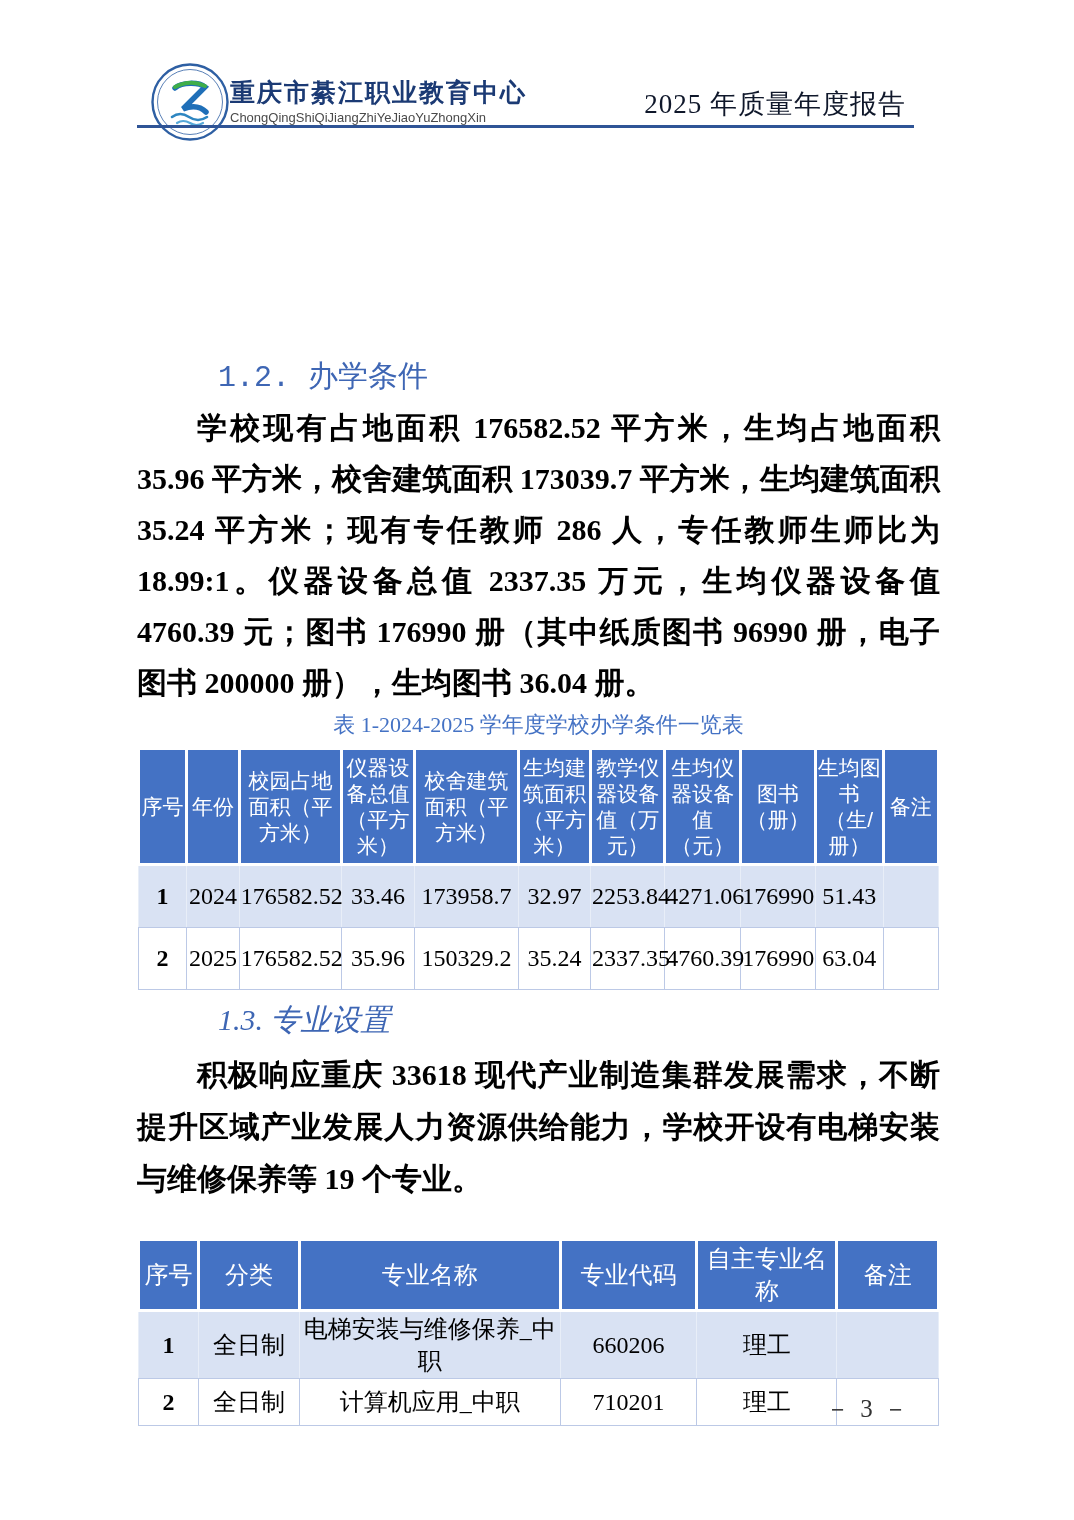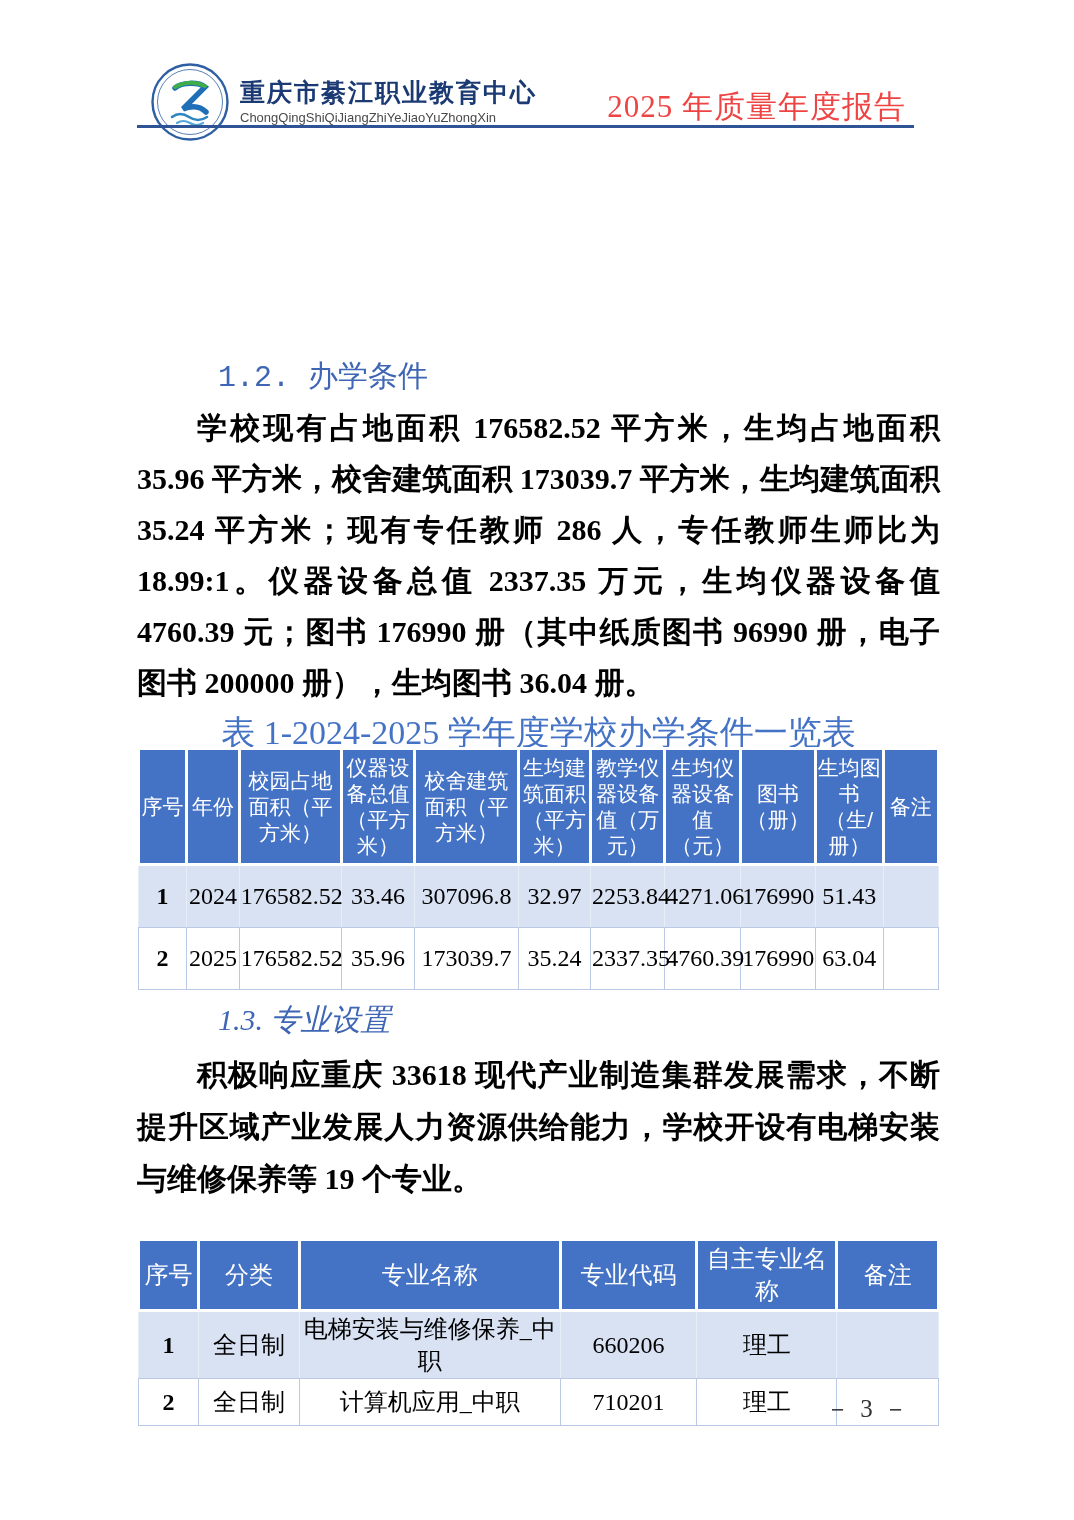--- a/index.html
+++ b/index.html
@@ -2,31 +2,31 @@
 <html lang="zh"><head>
 <meta charset="utf-8">
 <style>
   html,body { margin:0; padding:0; background:#ffffff; }
   .page {
     position:relative; width:1074px; height:1520px; margin:0 auto;
     background:#ffffff; overflow:hidden;
     font-family:"Liberation Serif","DejaVu Serif",serif; color:#000;
   }
   
-  .header-logo { position:absolute; left:150px; top:62px; display:flex; align-items:center; gap:10px; }
+  .header-logo { position:absolute; left:150px; top:62px; display:flex; align-items:center; }
   .logo-svg { width:80px; height:80px; flex:0 0 auto; }
   .org-cn { font-size:25px; font-weight:bold; color:#1b3a74; letter-spacing:2px; line-height:28px; }
   .org-py { font-size:13px; color:#4a4a4a; margin-top:3px; font-family:"Liberation Sans",sans-serif; }
-  .header-title { position:absolute; top:86px; right:168px; font-size:31px; color:#ef4444; letter-spacing:1px; }
+  .header-title { position:absolute; top:86px; right:168px; font-size:27px; color:#0f172a; letter-spacing:1px; }
   .header-rule { position:absolute; left:137px; top:125px; width:777px; height:3px; background:#2F5496; }
   
   .p { position:absolute; left:137px; width:803px; font-size:30px; line-height:52px; text-align:justify; }
   .indent { text-indent:60px;font-weight:bold; }
   .sec-heading { position:absolute; left:218px; font-size:30px; color:#3E66B4; }
-  .tbl-caption { position:absolute; left:137px; width:803px; text-align:center; font-size:34px; color:#4472C4; }
+  .tbl-caption { position:absolute; left:137px; width:803px; text-align:center; font-size:22px; color:#4472C4; }
   
   .tbl-wrap { position:absolute; left:137px; width:803px; }
   table.tbl { border-collapse:collapse; width:803px; table-layout:fixed; }
   table.tbl th {
     background:#4472C4; color:#ffffff; font-weight:normal; text-align:center;
     vertical-align:middle; border:3px solid #ffffff;
     font-family:"Liberation Sans","DejaVu Sans",sans-serif; word-break:break-all;
   }
   table.tbl td {
     border:1px solid #bcc9e6; text-align:center; vertical-align:middle;
@@ -97,34 +97,34 @@
           <th>生均图书（生/册）</th>
           <th>备注</th>
         </tr>
       </thead>
       <tbody>
         <tr class="banded">
           <td class="idx">1</td>
           <td>2024</td>
           <td>176582.52</td>
           <td>33.46</td>
-          <td>307096.8</td>
+          <td>173958.7</td>
           <td>32.97</td>
           <td>2253.84</td>
           <td>4271.06</td>
           <td>176990</td>
           <td>51.43</td>
           <td></td>
         </tr>
         <tr>
           <td class="idx">2</td>
           <td>2025</td>
           <td>176582.52</td>
           <td>35.96</td>
-          <td>173039.7</td>
+          <td>150329.2</td>
           <td>35.24</td>
           <td>2337.35</td>
           <td>4760.39</td>
           <td>176990</td>
           <td>63.04</td>
           <td></td>
         </tr>
       </tbody>
     </table>
   </div>

